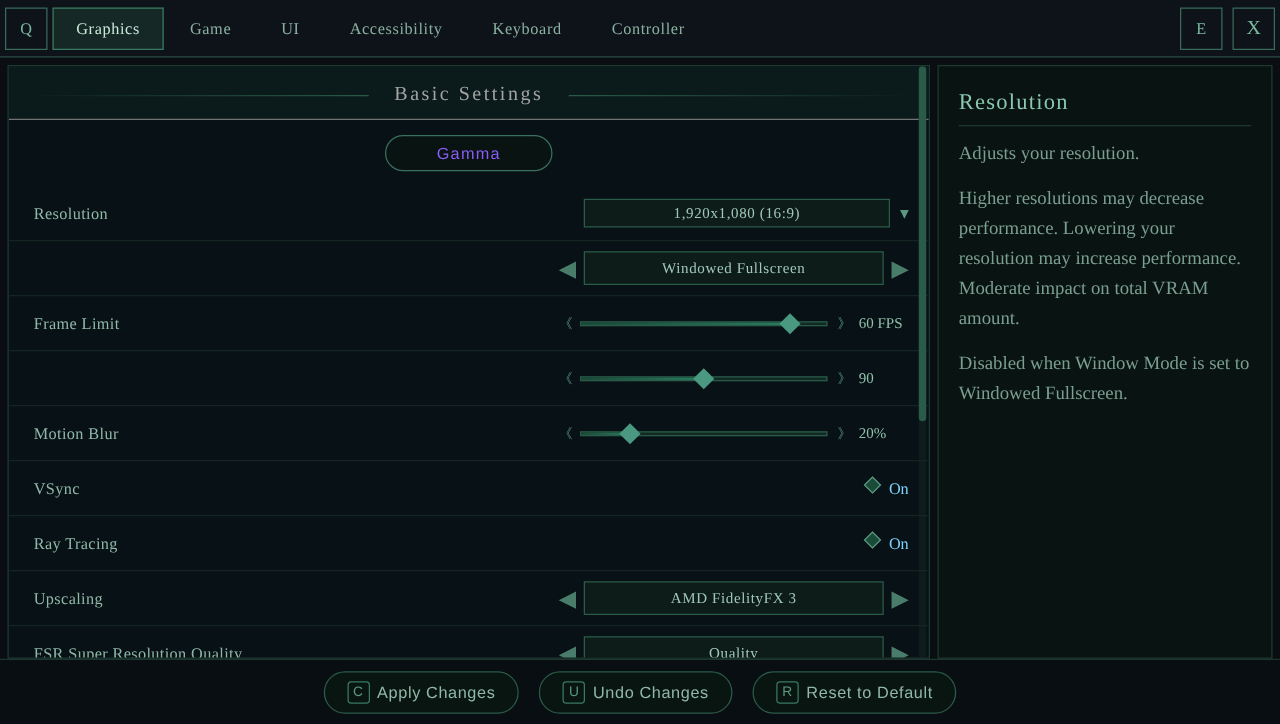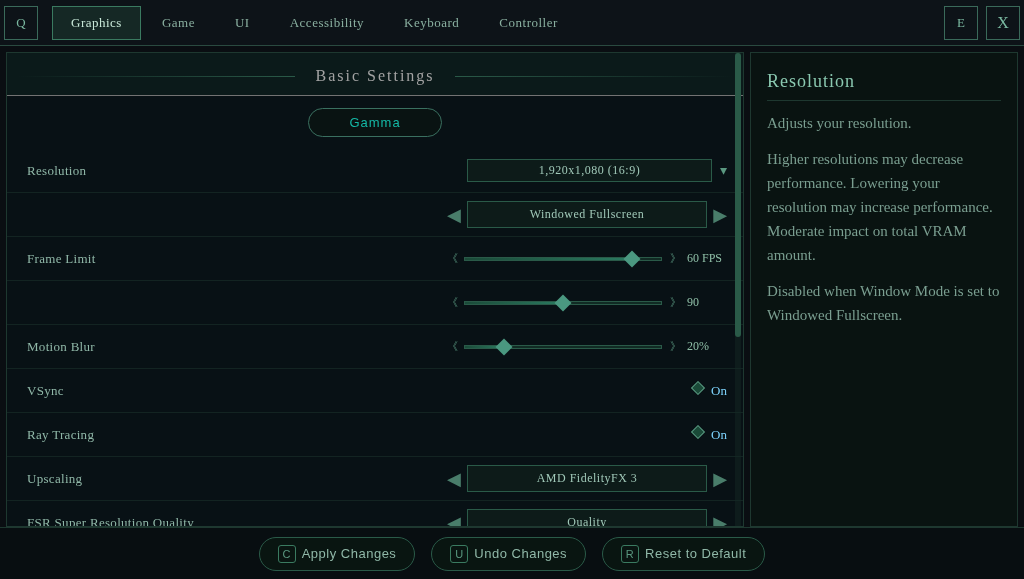--- a/index.html
+++ b/index.html
@@ -57,21 +57,20 @@
       height: 34px;
       display: flex;
       align-items: center;
       position: relative;
     }
 
     .nav-tab.active {
       color: #c8e8d8;
       border: 1px solid #3a7a60;
       background: rgba(40, 90, 70, 0.3);
-      margin-left: 10px;
     }
 
     .close-btn {
       width: 34px;
       height: 34px;
       border: 1px solid #3a6a5a;
       display: flex;
       align-items: center;
       justify-content: center;
       color: #7ab8a0;
@@ -128,21 +127,21 @@
     
     .gamma-btn-wrap {
       display: flex;
       justify-content: center;
       padding: 12px 0 8px;
     }
 
     .gamma-btn {
       background: rgba(10, 20, 18, 0.9);
       border: 1px solid #3a7060;
-      color: #14b8a6;
+      color: #8b5cf6;
       padding: 6px 40px;
       font-size: 13px;
       cursor: pointer;
       letter-spacing: 1px;
       border-radius: 20px;
     }
 
     
     .settings-list {
       padding: 4px 0;

